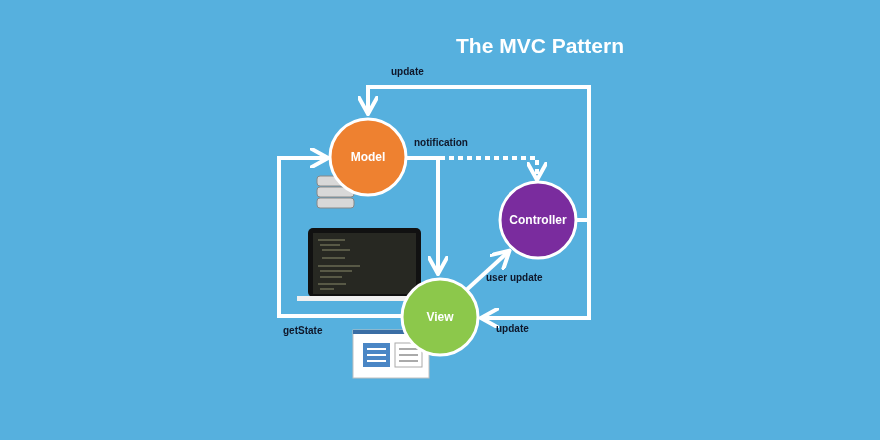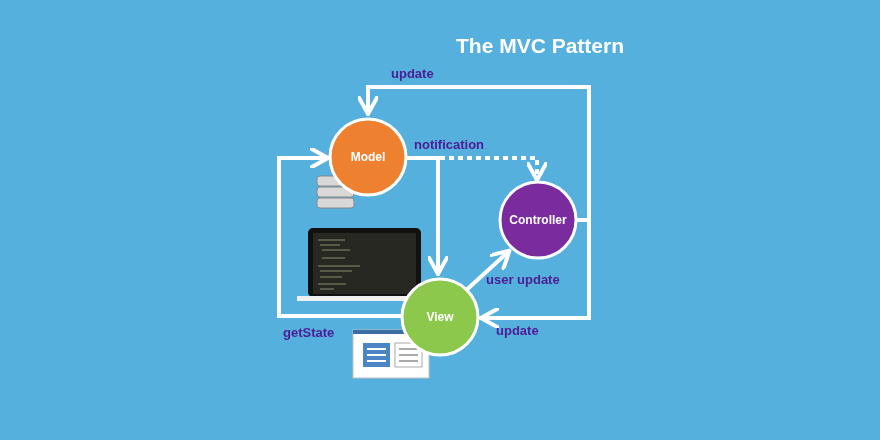--- a/index.html
+++ b/index.html
@@ -1,19 +1,19 @@
 <!DOCTYPE html>
 <html><head>
   <meta charset="utf-8">
   <style>
     html, body { margin: 0; padding: 0; }
     body { width: 880px; height: 440px; background: #56b0de; overflow: hidden; position: relative; font-family: "Liberation Sans", "DejaVu Sans", sans-serif; }
     .abs { position: absolute; }
     .title { left: 456px; top: 34px; color: #fff; font-weight: bold; font-size: 21px; }
-    .lbl { color: #4c1d95; font-weight: bold; font-size: 13px; }
+    .lbl { color: #0f172a; font-weight: bold; font-size: 10px; }
     svg { position: absolute; left: 0; top: 0; }
     .node-text { fill: #fff; font-weight: bold; font-size: 12px; font-family: "Liberation Sans", sans-serif; }
   </style>
 </head>
 <body>
 
 <svg width="880" height="440" viewBox="0 0 880 440">
   <defs>
     <marker id="ah" viewBox="0 0 10 10" refX="8" refY="5" markerWidth="5" markerHeight="5" orient="auto-start-reverse">
       <path d="M0,0 L9,5 L0,10" fill="none" stroke="#fff" stroke-width="2"></path>

